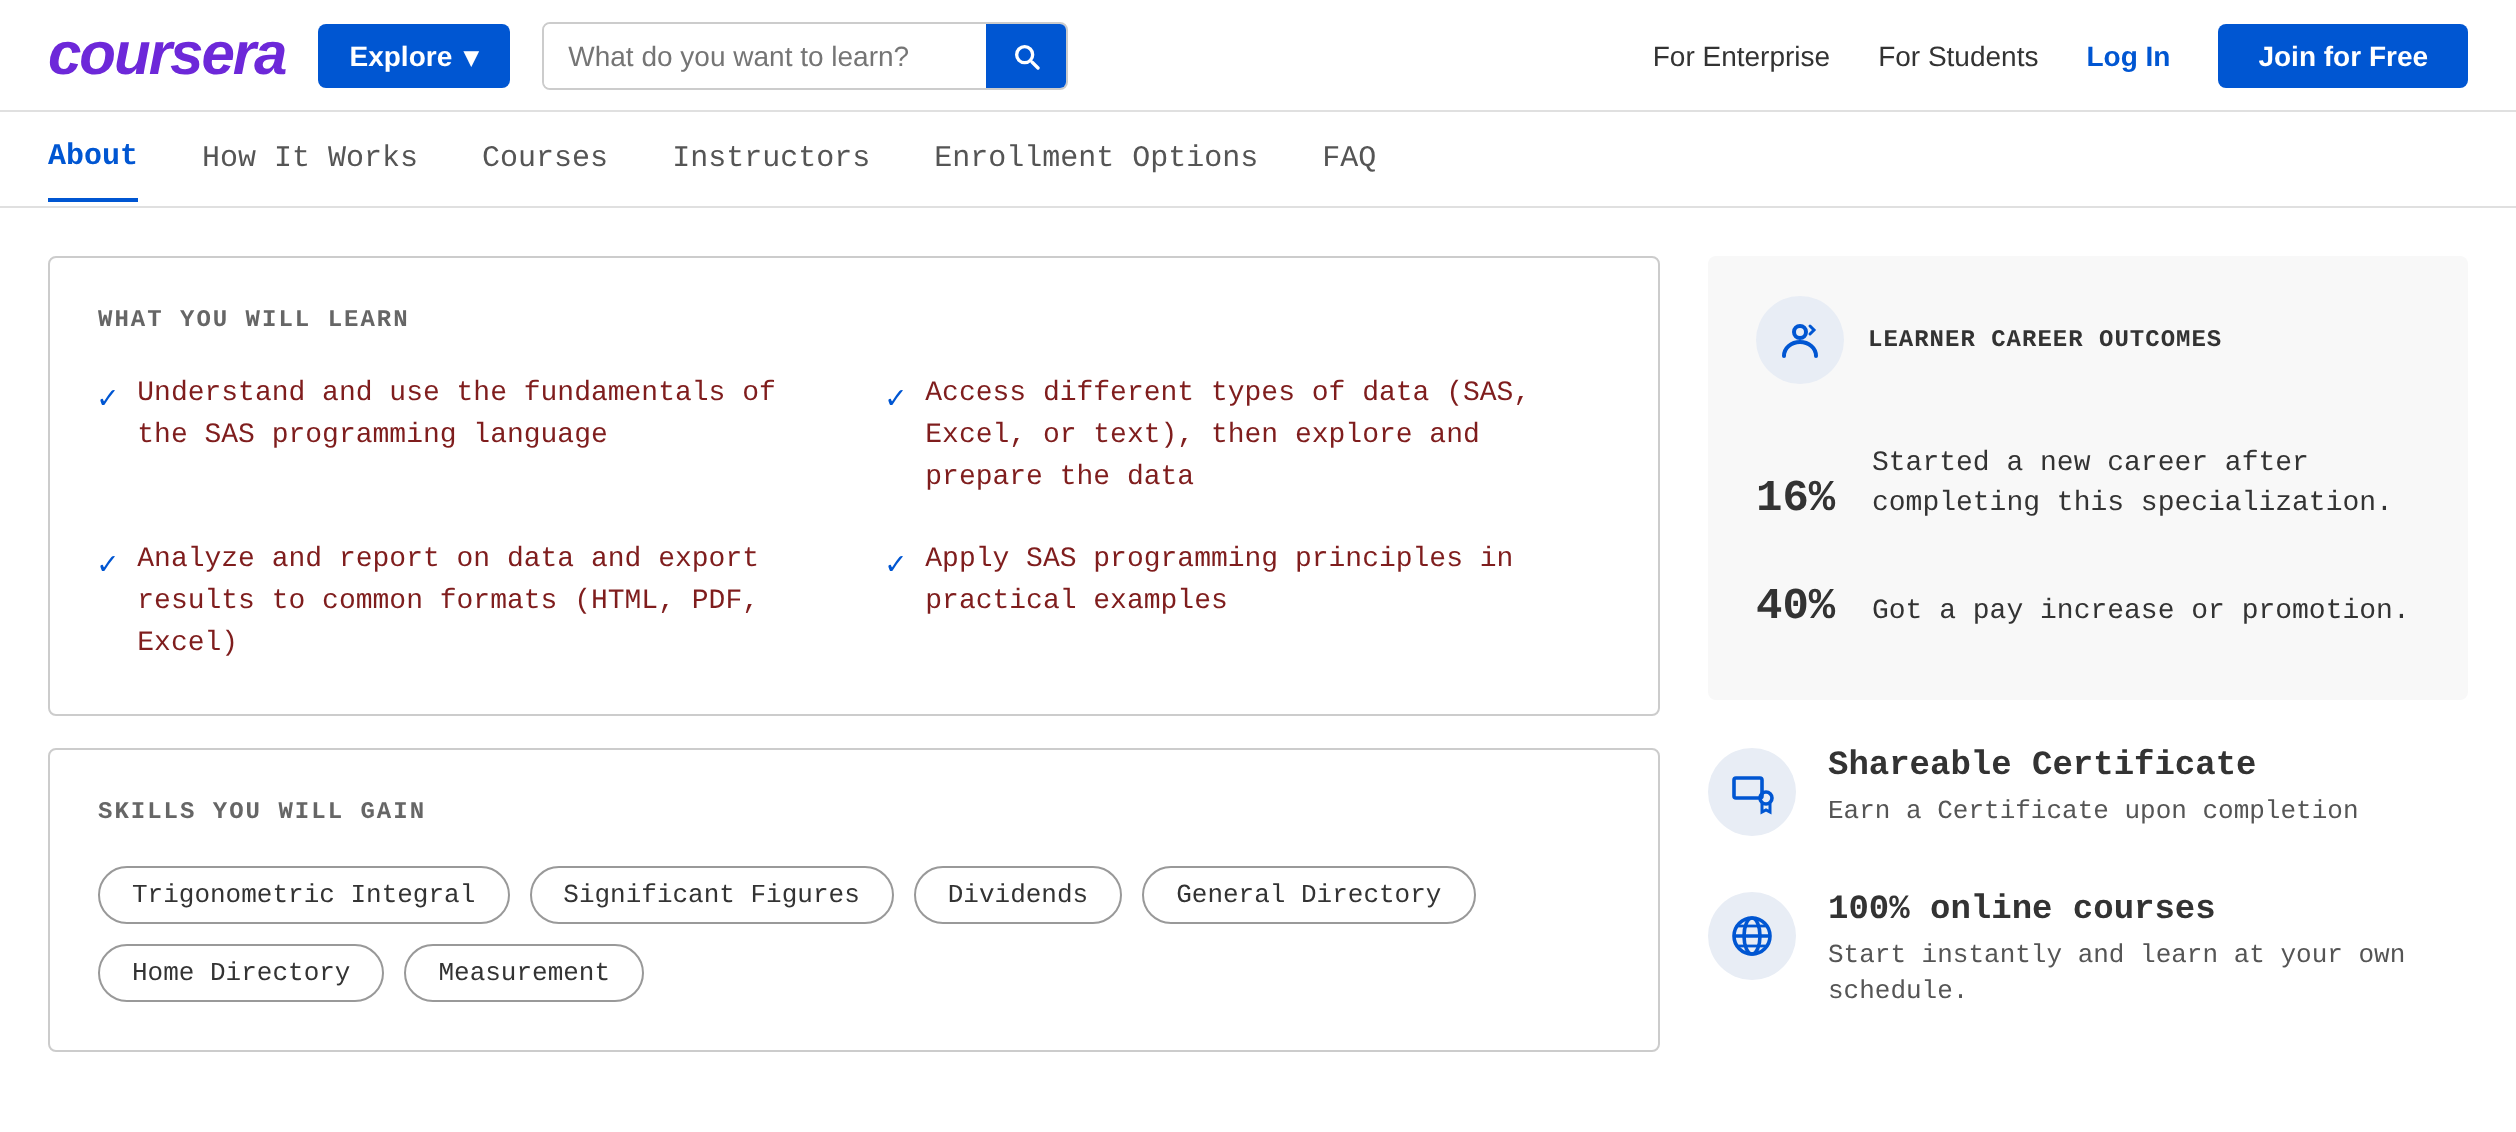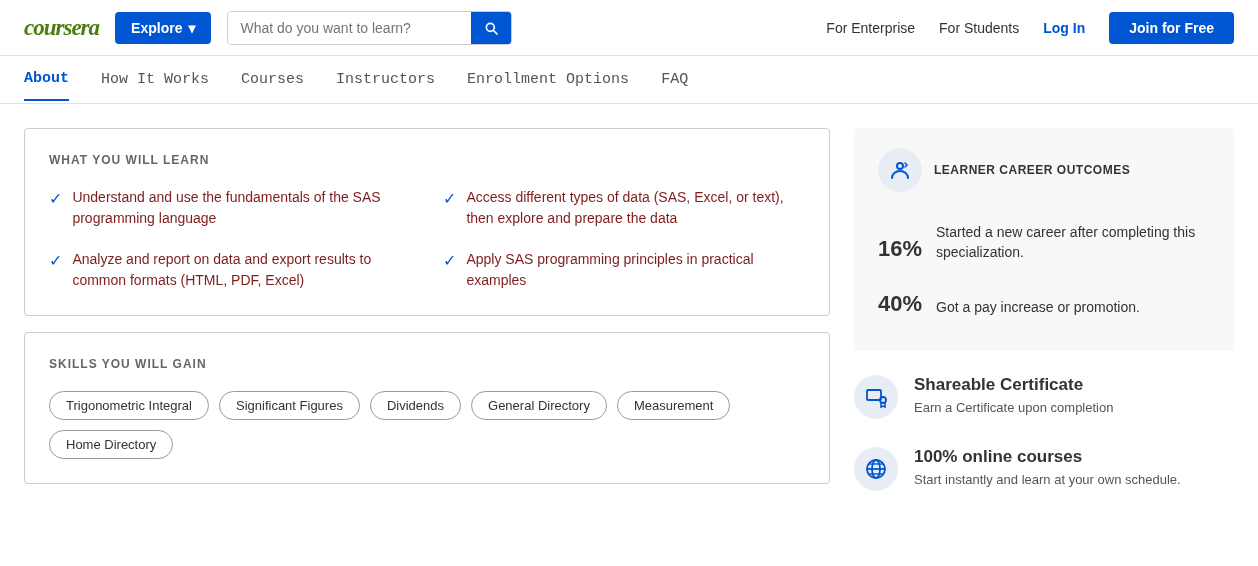--- a/index.html
+++ b/index.html
@@ -8,26 +8,25 @@
     
     .header {
       display: flex;
       align-items: center;
       padding: 0 24px;
       height: 56px;
       border-bottom: 1px solid #e0e0e0;
       gap: 16px;
     }
     .logo {
-      color: #4d7c0f;
-      font-size: 23px;
+      color: #6d28d9;
+      font-size: 30px;
       font-weight: 700;
       letter-spacing: -1px;
       font-style: italic;
-      font-family: Liberation Serif, serif;
     }
     .explore-btn {
       background: #0056D2;
       color: #fff;
       border: none;
       border-radius: 4px;
       padding: 8px 16px;
       font-size: 14px;
       cursor: pointer;
       display: flex;
@@ -119,20 +118,21 @@
       border-bottom: 2px solid #0056D2;
       font-weight: 600;
     }
 
     
     .main {
       display: flex;
       gap: 24px;
       padding: 24px;
       max-width: 1258px;
+      font-family: Liberation Mono, monospace;
     }
     .left-panel {
       flex: 1;
       display: flex;
       flex-direction: column;
       gap: 16px;
     }
 
     
     .learn-box {
@@ -338,22 +338,22 @@
       </div>
     </div>
 
     <div class="skills-box">
       <div class="section-title">SKILLS YOU WILL GAIN</div>
       <div class="skills-chips">
         <span class="chip">Trigonometric Integral</span>
         <span class="chip">Significant Figures</span>
         <span class="chip">Dividends</span>
         <span class="chip">General Directory</span>
+        <span class="chip">Home Directory</span>
         <span class="chip">Measurement</span>
-        <span class="chip">Home Directory</span>
       </div>
     </div>
   </div>
 
   <div class="right-panel">
 
     <div class="career-box">
       <div class="career-header">
         <div class="career-icon">
           <svg width="24" height="24" viewBox="0 0 24 24" fill="none">

